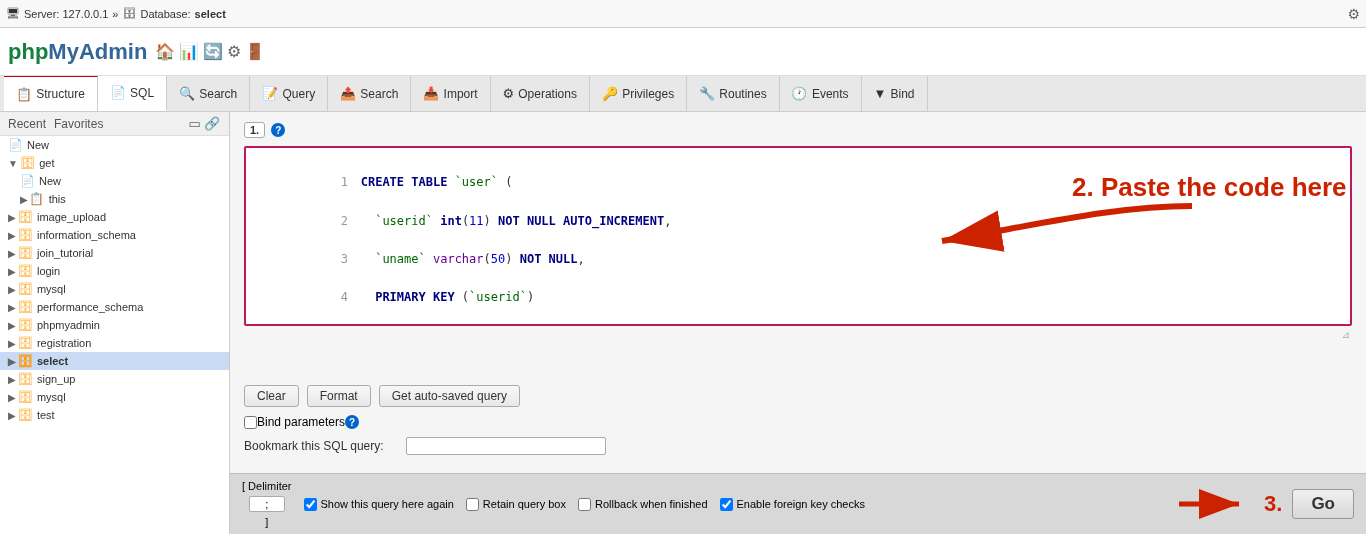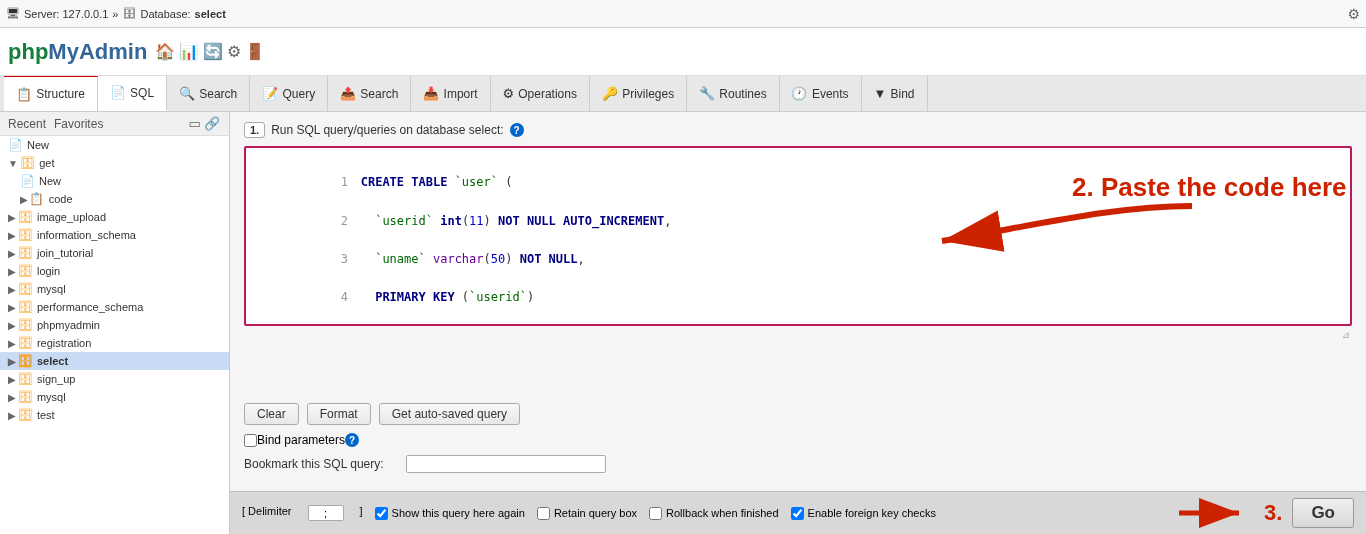--- a/index.html
+++ b/index.html
@@ -208,21 +208,23 @@
       border-top: 1px solid #bbb;
       padding: 6px 12px;
       display: flex;
       align-items: center;
       gap: 12px;
       font-size: 11px;
       flex-shrink: 0;
     }
     #delimiter-group {
       display: flex;
-      gap: 16px;
+      align-items: center;
+      gap: 4px;
+      flex-direction: column;
     }
     #delimiter-input {
       width: 36px;
       border: 1px solid #aaa;
       padding: 1px 4px;
       font-size: 11px;
       border-radius: 2px;
       text-align: center;
     }
     .footer-checkbox-group {
@@ -374,21 +376,21 @@
       <span class="tree-icon db-icon">🗄</span>
       <span>get</span>
     </div>
     <div class="tree-item indent1">
       <span class="tree-icon">📄</span>
       <span>New</span>
     </div>
     <div class="tree-item indent1">
       <span class="expand-icon">▶</span>
       <span class="tree-icon">📋</span>
-      <span>code</span>
+      <span>this</span>
     </div>
     <div class="tree-item">
       <span class="expand-icon">▶</span>
       <span class="tree-icon db-icon">🗄</span>
       <span>image_upload</span>
     </div>
     <div class="tree-item">
       <span class="expand-icon">▶</span>
       <span class="tree-icon db-icon">🗄</span>
       <span>information_schema</span>
@@ -443,21 +445,20 @@
       <span class="tree-icon db-icon">🗄</span>
       <span>test</span>
     </div>
   </div>
 
   <div id="content">
     <div id="sql-panel">
 
       <div id="sql-header">
         <span class="step-badge">1.</span>
-        <span>Run SQL query/queries on database select:</span>
         <span id="help-icon">?</span>
       </div>
 
       <div id="sql-editor-container">
         <div id="sql-editor-box">
           <div id="sql-code">
             <span class="line-num">1</span><span class="kw">CREATE TABLE</span> <span class="bt">`user`</span> (<br>
             <span class="line-num">2</span>  <span class="bt">`userid`</span> <span class="kw">int</span>(<span class="num">11</span>) <span class="kw">NOT NULL AUTO_INCREMENT</span>,<br>
             <span class="line-num">3</span>  <span class="bt">`uname`</span> <span class="fn">varchar</span>(<span class="num">50</span>) <span class="kw">NOT NULL</span>,<br>
             <span class="line-num">4</span>  <span class="kw">PRIMARY KEY</span> (<span class="bt">`userid`</span>)<br>

